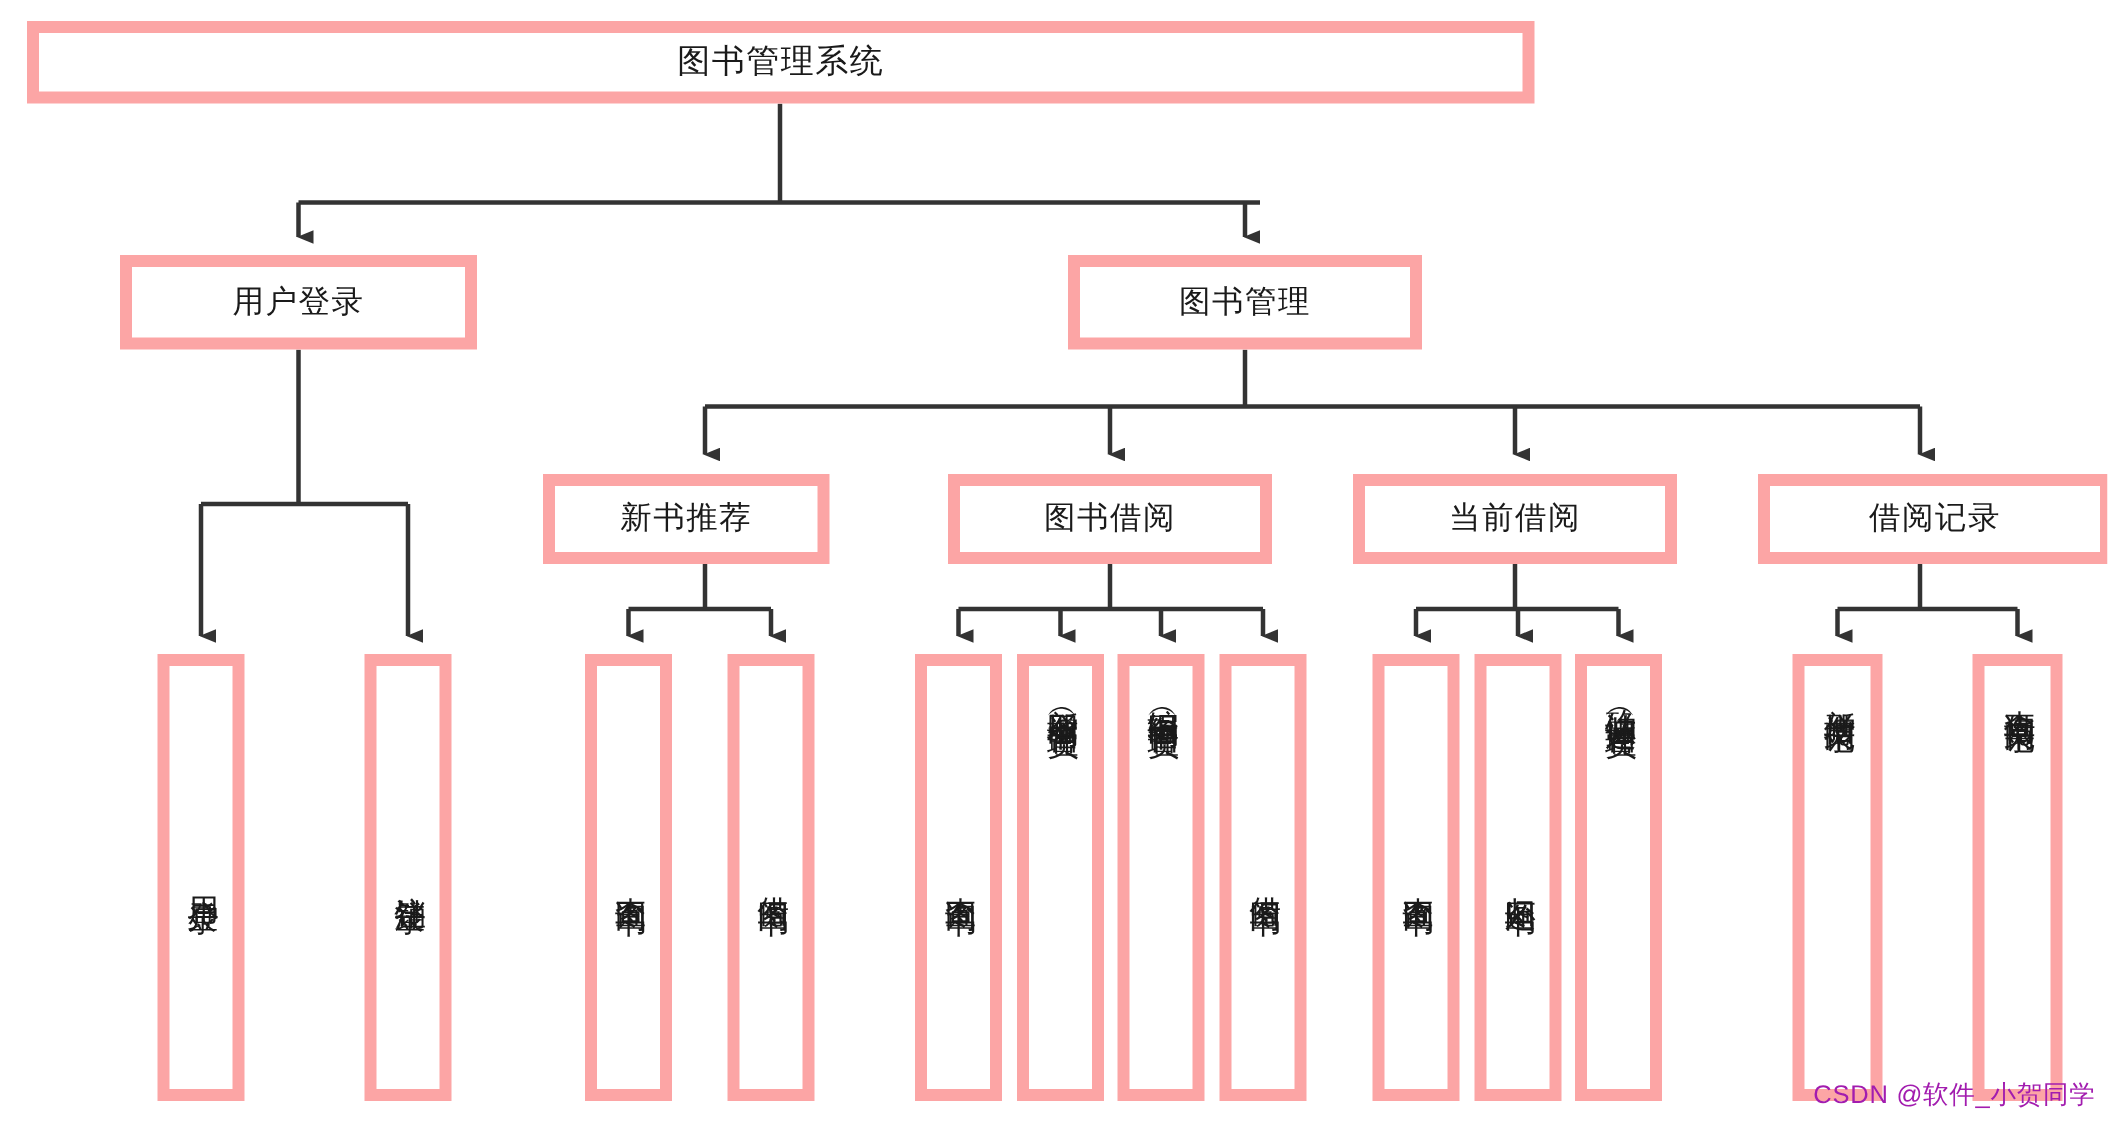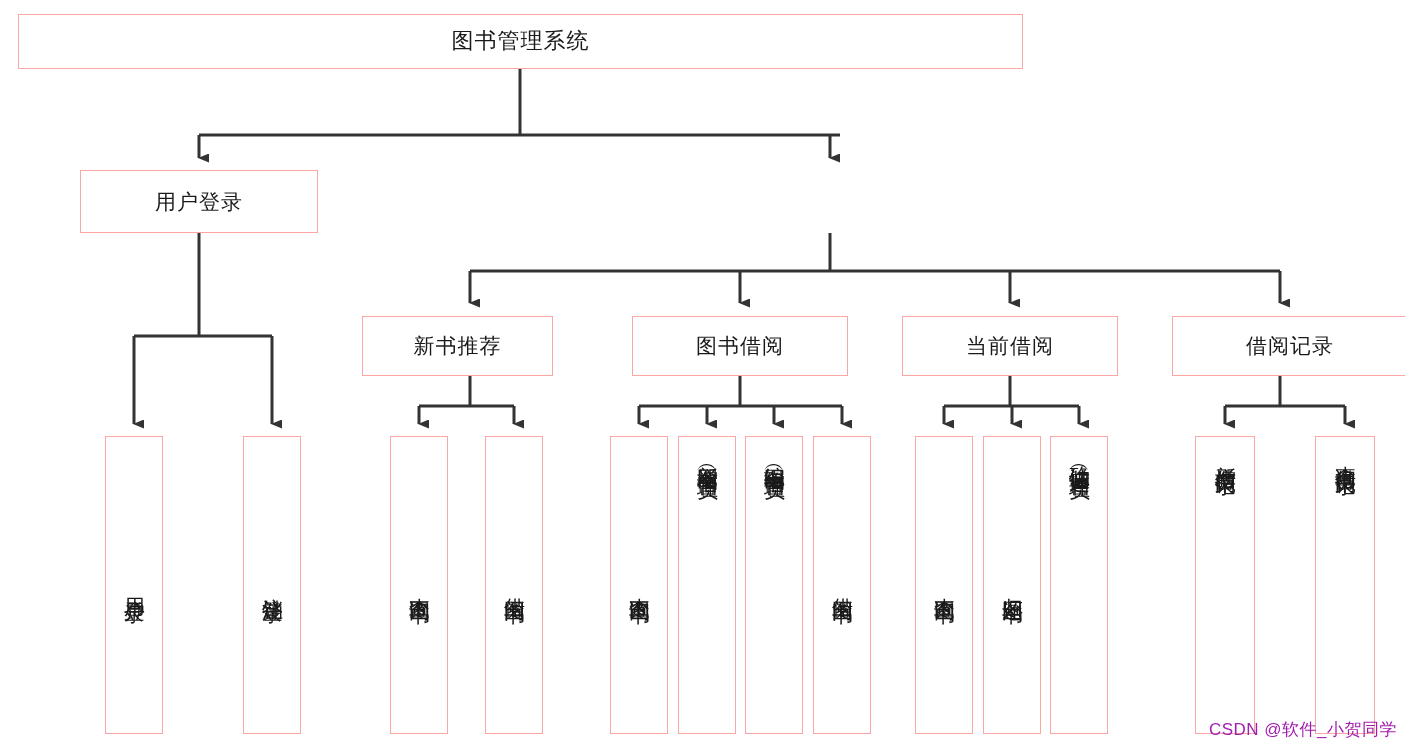--- a/index.html
+++ b/index.html
@@ -23,21 +23,21 @@
     left: 0;
     top: 0;
     width: 1405px;
     height: 747px;
     pointer-events: none;
   }
   .node {
     position: absolute;
     box-sizing: border-box;
     background: #ffffff;
-    border: 1px solid #fca5a5;
+    border: 8px solid #fca5a5;
     display: flex;
     align-items: center;
     justify-content: center;
     color: #1a1a1a;
   }
   .node-h {
     font-size: 21px;
     letter-spacing: 1px;
     line-height: 1.2;
     white-space: nowrap;
@@ -130,20 +130,23 @@
     </g>
   </svg>
 
   <div class="node node-h node-root" style="left:18px; top:14px; width:1005px; height:55px;">
     <span>图书管理系统</span>
   </div>
 
   <div class="node node-h" style="left:80px; top:170px; width:238px; height:63px;">
     <span>用户登录</span>
   </div>
+  <div class="node node-h" style="left:712px; top:170px; width:236px; height:63px;">
+    <span>图书管理</span>
+  </div>
 
   <div class="node node-h" style="left:362px; top:316px; width:191px; height:60px;">
     <span>新书推荐</span>
   </div>
   <div class="node node-h" style="left:632px; top:316px; width:216px; height:60px;">
     <span>图书借阅</span>
   </div>
   <div class="node node-h" style="left:902px; top:316px; width:216px; height:60px;">
     <span>当前借阅</span>
   </div>

